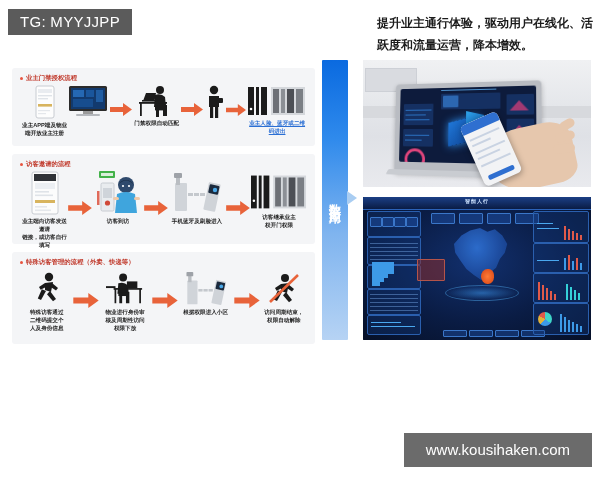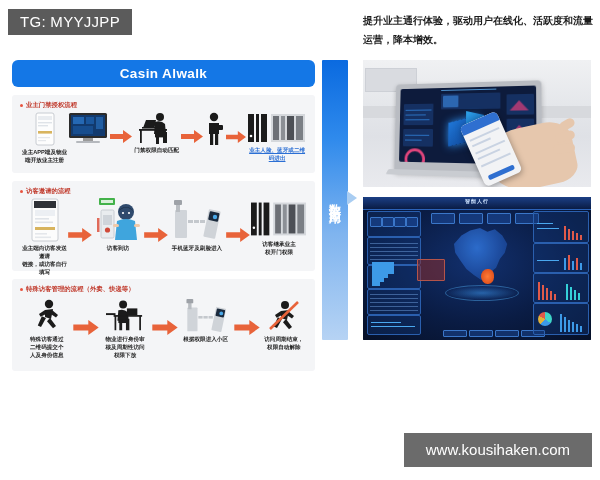--- a/index.html
+++ b/index.html
@@ -316,23 +316,20 @@
 </style>
 </head>
 <body>
 
 <div id="tg-badge">TG: MYYJJPP</div>
 
 <div id="slide">
 
   <div id="left-col">
 
-    <div id="product-banner">
-      <span>Casin Alwalk</span>
-    </div>
 
     <div class="flow-card c1">
       <div class="flow-title">
         <span class="bullet"></span>
         <span>业主门禁授权流程</span>
       </div>
       <div class="steps">
 
         <div class="step" style="width:56px">
           <div class="step-art">
@@ -629,21 +626,21 @@
           <div class="step-label">访问周期结束，
 权限自动解除</div>
         </div>
 
       </div>
     </div>
 
   </div>
 
   <div style="position:absolute;left:363px;top:-36px;width:232px;">
-    <div style="font-size:10px;color:#1b1b1b;line-height:1.85;font-weight:bold;">提升业主通行体验，驱动用户在线化、活跃度和流量运营，降本增效。</div>
+    <div style="font-size:12px;color:#1b1b1b;line-height:1.85;font-weight:bold;margin-left:14px;">提升业主通行体验，驱动用户在线化、活跃度和流量运营，降本增效。</div>
   </div>
 
   <div id="data-band">
     <span id="data-band-text">数据应用</span>
   </div>
   <div id="band-arrow"></div>
 
   <div id="right-col">
 
     <div class="photo" id="photo-laptop">

